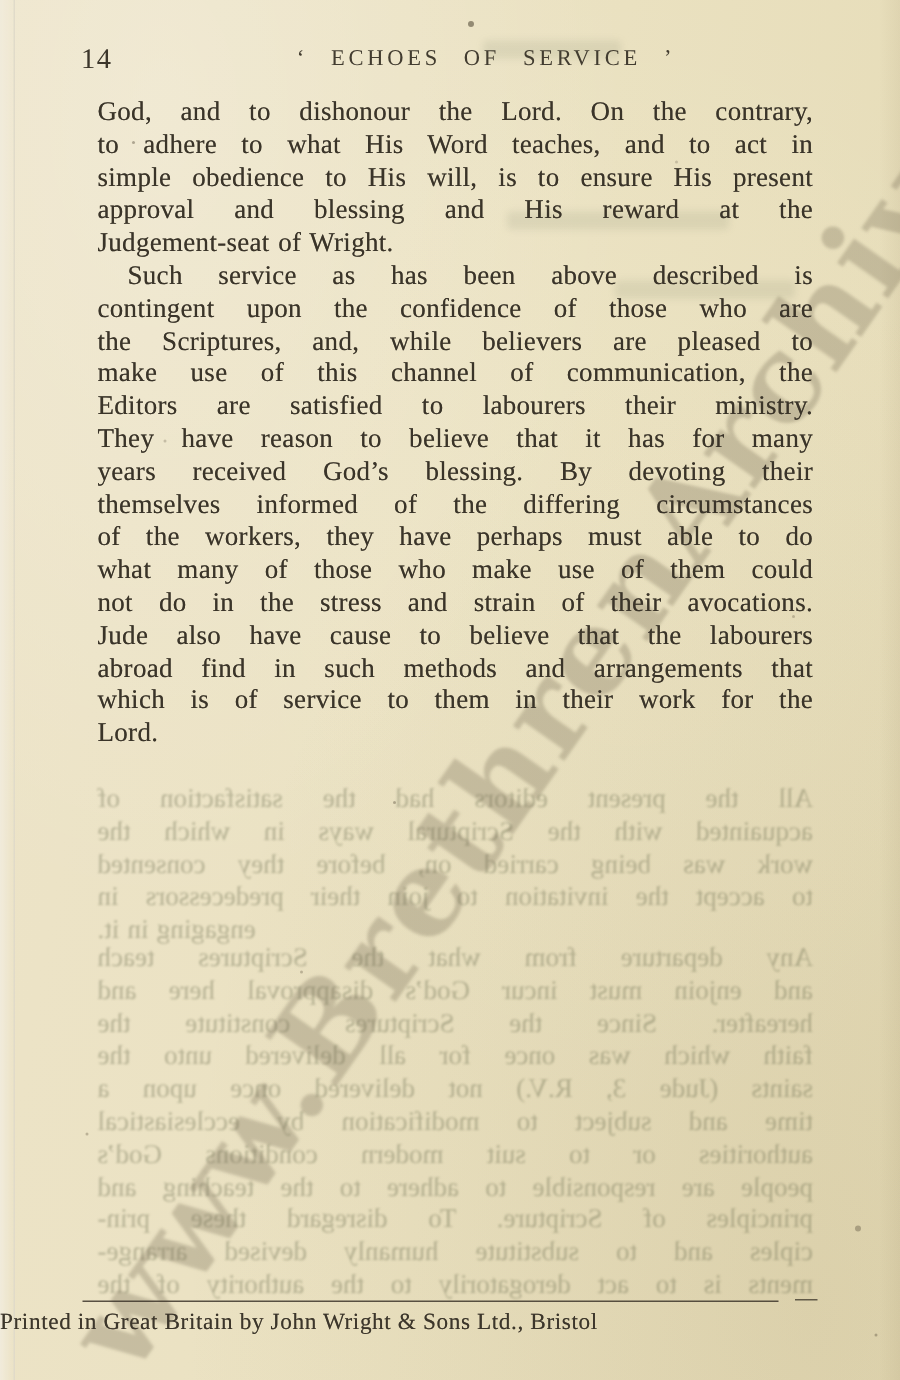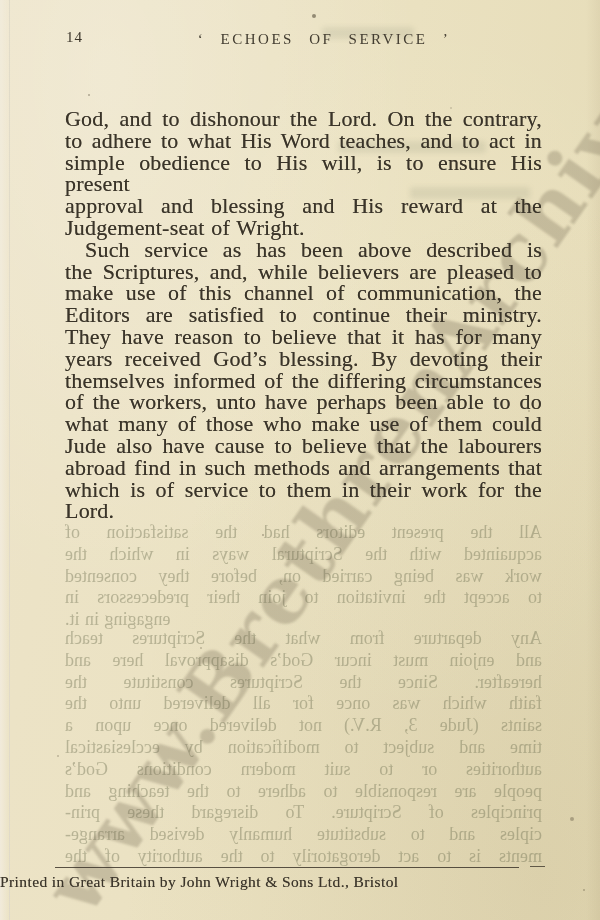--- a/index.html
+++ b/index.html
@@ -21,35 +21,34 @@
     position:absolute; left:0; top:0; width:9px; height:100%;
     background:linear-gradient(to right, #f1ebdb, rgba(241,235,219,0));
     border-right:1px solid rgba(90,80,55,0.10);
   }
   .edge-right {
     position:absolute; right:0; top:0; width:14px; height:100%;
     background:linear-gradient(to left, rgba(120,100,60,0.08), rgba(120,100,60,0));
   }
   
   .page-number {
-    position:absolute; left:66px; top:29px;
-    font-size:15px; letter-spacing:1px; color:#3c362b;
+    position:absolute; left:54px; top:29px;
+    font-size:19px; letter-spacing:1px; color:#3c362b;
   }
   .running-title {
     position:absolute; left:0; right:0; top:31px; text-align:center;
     padding-left:24px;
     font-size:15px; letter-spacing:2.5px; word-spacing:9px; color:#423c30;margin-left:24px;
   }
   
   .bodytext {
     position:absolute; left:65px; top:64px; width:477px;
-    font-size:22px; line-height:21.8px;
+    font-size:18px; line-height:21.8px;
     letter-spacing:0.2px; word-spacing:1px;
     text-shadow:0 0 0.4px rgba(58,52,41,0.65);
-    margin-top:44px;
   }
   .line { text-align:justify; text-align-last:justify; }
   .line--indent { text-indent:20px; }
   .line--end { text-align-last:left; }
   
   .ghost {
     position:absolute; left:65px; width:477px;
     transform:scaleX(-1);
     color:rgba(104,108,78,0.40);
     filter:blur(0.7px);
@@ -147,28 +146,30 @@
   <div class="bodytext">
     <div>
       <div class="line">God, and to dishonour the Lord.  On the contrary,</div>
       <div class="line">to adhere to what His Word teaches, and to act in</div>
       <div class="line">simple obedience to His will, is to ensure His present</div>
       <div class="line">approval and blessing and His reward at the</div>
       <div class="line line--end">Judgement-seat of Wright.</div>
     </div>
     <div>
       <div class="line line--indent">Such service as has been above described is</div>
+      <div class="line">contingent upon the confidence of those who are</div>
       <div class="line">the Scriptures, and, while believers are pleased to</div>
       <div class="line">make use of this channel of communication, the</div>
-      <div class="line">Editors are satisfied to continue their ministry.</div>
+      <div class="line">Editors are satisfied to labourers their ministry.</div>
       <div class="line">They have reason to believe that it has for many</div>
       <div class="line">years received God’s blessing.  By devoting their</div>
       <div class="line">themselves informed of the differing circumstances</div>
-      <div class="line">of the workers, unto have perhaps been able to do</div>
+      <div class="line">of the workers, they have perhaps must able to do</div>
       <div class="line">what many of those who make use of them could</div>
+      <div class="line">not do in the stress and strain of their avocations.</div>
       <div class="line">Jude also have cause to believe that the labourers</div>
       <div class="line">abroad find in such methods and arrangements that</div>
       <div class="line">which is of service to them in their work for the</div>
       <div class="line line--end">Lord.</div>
     </div>
   </div>
 
   <div class="rule"></div>
   <div class="rule-dash"></div>
   <div class="imprint">Printed in Great Britain by John Wright &amp; Sons Ltd., Bristol</div>

